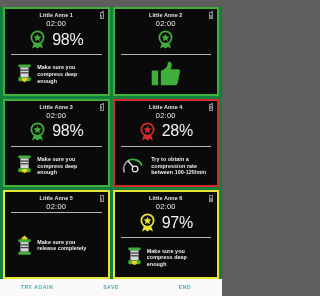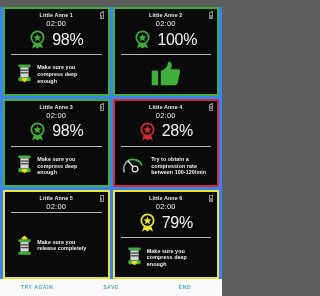--- a/index.html
+++ b/index.html
@@ -30,21 +30,21 @@
     position: absolute;
     top: 7px;
     left: 0;
     width: 222px;
     height: 272px;
     display: grid;
     grid-template-columns: 1fr 1fr;
     grid-template-rows: 1fr 1fr 1fr;
     gap: 3px;
     padding: 0 3px;
-    background: #3b82f6;
+    background: #15803d;
   }
 
   .card {
     background: #0a0a0a;
     border: 2px solid #3ba935;
     display: flex;
     flex-direction: column;
     overflow: hidden;
     position: relative;
   }
@@ -208,21 +208,20 @@
         <div class="card-time">02:00</div>
         <div class="battery"></div>
       </div>
       <div class="score-row">
         <span class="medal"><svg viewBox="0 0 34 38" width="17" height="19">
             <path d="M11 22 L6 37 L12.5 33.5 L17 37 L21.5 33.5 L28 37 L23 22 Z" fill="#3fae3a"></path>
             <circle cx="17" cy="15" r="14" fill="#3fae3a"></circle>
             <circle cx="17" cy="15" r="10.5" fill="#0a0a0a"></circle>
             <path d="M17 7.5 L19.3 12.6 L24.8 13.2 L20.7 16.9 L21.9 22.3 L17 19.5 L12.1 22.3 L13.3 16.9 L9.2 13.2 L14.7 12.6 Z" fill="#3fae3a"></path>
           </svg></span>
-        <div class="score-val">100%</div>
       </div>
       <div class="divider"></div>
       <div class="feedback centered">
         <span class="fb-icon">
           <svg viewBox="0 0 34 30" width="30" height="26">
             <rect x="0.5" y="11" width="7.5" height="17" rx="1" fill="#3fae3a"></rect>
             <path d="M11 28 L11 11.5 C11 11.5 17 9 18.5 5.2 C19.3 3.2 18.6 0.8 20.6 0.8 C23.2 0.8 24.2 3.6 23.6 6.2 C23.2 8 22.3 9.6 22.3 9.6 L31 9.6 C32.7 9.6 33.6 11 33.2 12.5 L30.6 25.2 C30.3 26.9 29 28 27.4 28 Z" fill="#3fae3a"></path>
           </svg>
         </span>
       </div>
@@ -312,21 +311,21 @@
         <div class="card-time">02:00</div>
         <div class="battery"></div>
       </div>
       <div class="score-row">
         <span class="medal"><svg viewBox="0 0 34 38" width="17" height="19">
             <path d="M11 22 L6 37 L12.5 33.5 L17 37 L21.5 33.5 L28 37 L23 22 Z" fill="#e8e337"></path>
             <circle cx="17" cy="15" r="14" fill="#e8e337"></circle>
             <circle cx="17" cy="15" r="10.5" fill="#0a0a0a"></circle>
             <path d="M17 7.5 L19.3 12.6 L24.8 13.2 L20.7 16.9 L21.9 22.3 L17 19.5 L12.1 22.3 L13.3 16.9 L9.2 13.2 L14.7 12.6 Z" fill="#e8e337"></path>
           </svg></span>
-        <div class="score-val">79%</div>
+        <div class="score-val">97%</div>
       </div>
       <div class="divider"></div>
       <div class="feedback">
         <span class="fb-icon">
           <svg viewBox="0 0 22 30" width="15" height="21">
             <rect x="2" y="0.5" width="18" height="4" rx="1.2" fill="#3fae3a"></rect>
             <rect x="5" y="4.5" width="12" height="15" fill="#d5d5d5"></rect>
             <rect x="5" y="7.5" width="12" height="2" fill="#4a4a4a"></rect>
             <rect x="5" y="11.5" width="12" height="2" fill="#4a4a4a"></rect>
             <rect x="2" y="19" width="18" height="6" rx="1.5" fill="#3fae3a"></rect>

